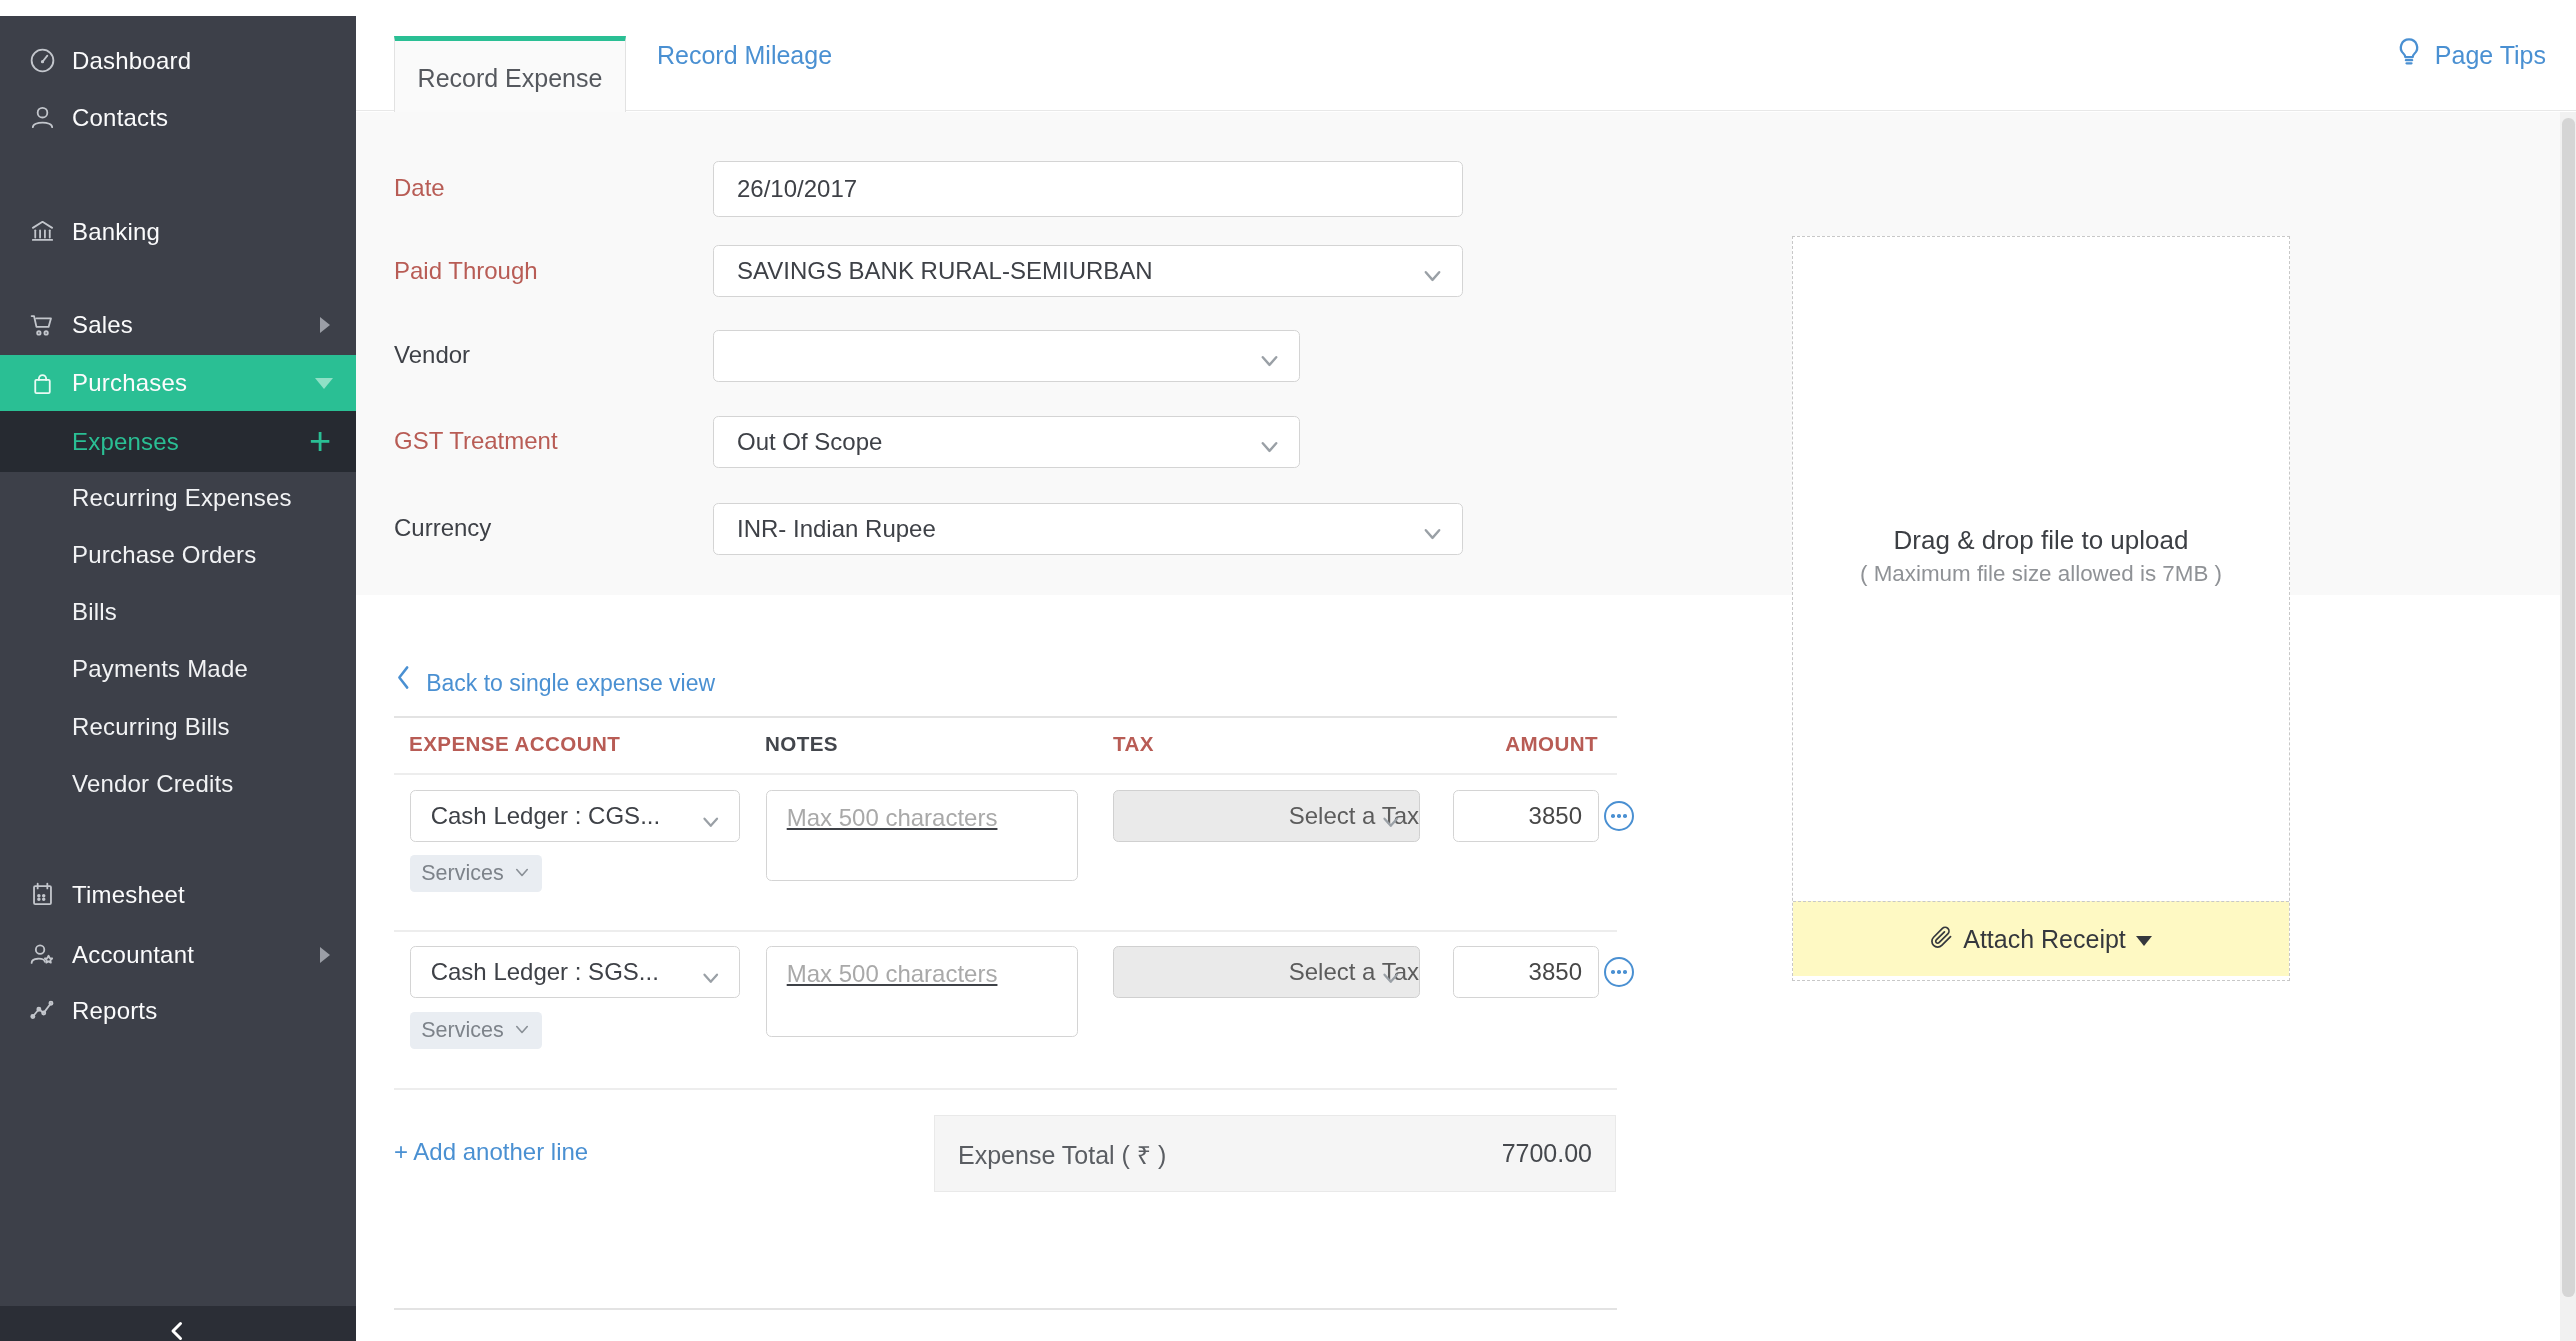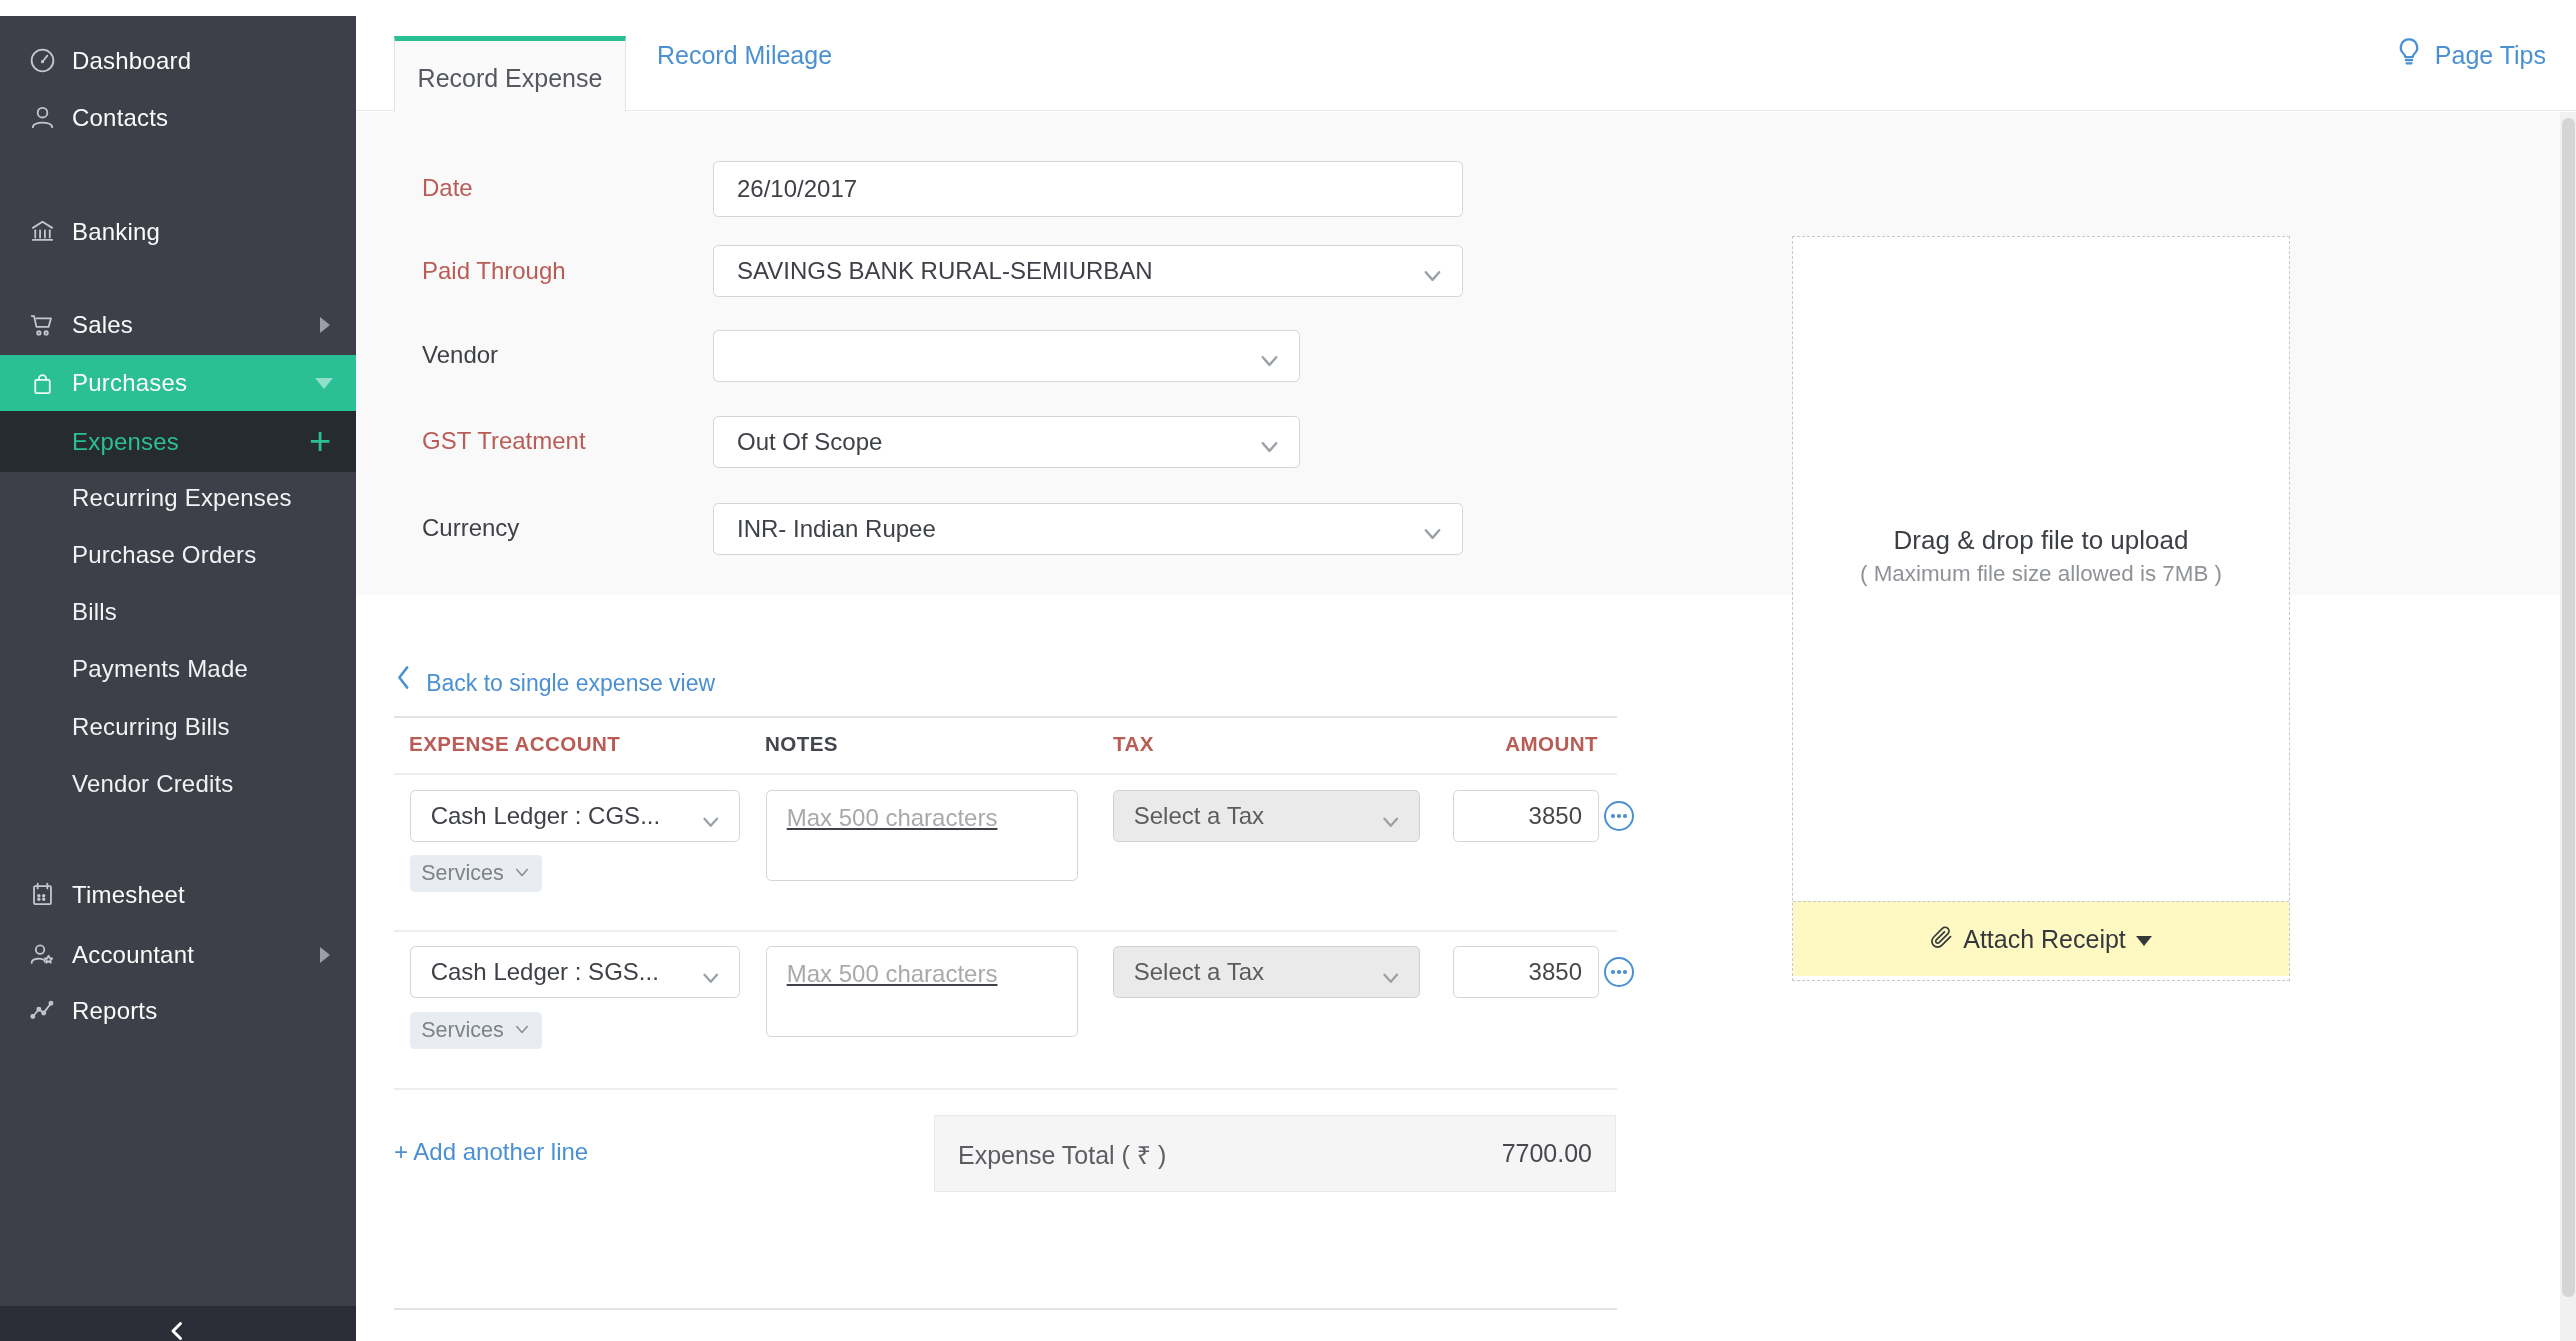--- a/index.html
+++ b/index.html
@@ -32,32 +32,32 @@
       display:flex;align-items:center;justify-content:center;font-size:25px;color:#55585e;}
   #tab-mileage{left:301px;top:0;height:110px;display:flex;align-items:center;font-size:25px;color:#4a90d2;cursor:pointer;}
   #page-tips{right:30px;top:0;height:110px;display:flex;align-items:center;gap:10.7px;color:#4a90d2;font-size:25px;cursor:pointer;}
 
   
   #gray-panel{left:356px;top:112px;width:2220px;height:483px;background:#f9f9f9;}
   #scroll-track{left:2560px;top:112px;width:16px;height:1230px;background:#f1f1f1;}
   #scroll-thumb{left:2562px;top:118px;width:12.5px;height:1179px;background:#d5d5d5;border-radius:6.3px;}
 
   
-  .f-label{position:absolute;left:394px;font-size:24px;height:30px;line-height:30px;margin-left:28px;}
+  .f-label{position:absolute;left:394px;font-size:24px;height:30px;line-height:30px;}
   .req{color:#b85c55;}
   .plain{color:#3e4147;}
   .inputbox{position:absolute;background:#fff;border:1.8px solid #d4d4d4;border-radius:5.4px;
       font-size:24px;color:#3e4147;box-sizing:border-box;}
   input.inputbox{padding:0 0 0 23px;outline:none;font-family:"Liberation Sans",sans-serif;}
   .selectbox{position:absolute;background:#fff;border:1.8px solid #d4d4d4;border-radius:5.4px;
       box-sizing:border-box;display:flex;align-items:center;font-size:24px;color:#3e4147;
       padding-left:23px;cursor:pointer;}
   .selectbox .chev{position:absolute;right:18px;top:50%;margin-top:-8px;}
   .chev svg{stroke:#9aa0a6;fill:none;stroke-width:2.5;stroke-linecap:round;stroke-linejoin:round;}
-  .selectbox.disabled{background:#eaeaea;border-color:#d0d0d0;color:#5c5c5c;}
+  .selectbox.disabled{background:#eaeaea;border-color:#d0d0d0;color:#5c5c5c;justify-content:flex-end;}
 
   
   .hline{position:absolute;left:394px;width:1223px;height:1.8px;background:#ededed;}
   .hline.dark{background:#e3e3e3;}
   .th{position:absolute;top:732px;font-size:20.6px;font-weight:700;letter-spacing:0.4px;color:#b85c55;}
   .th.dark{color:#43464c;}
   textarea.inputbox{resize:none;padding:12.5px 0 0 19.7px;outline:none;font-family:"Liberation Sans",sans-serif;text-decoration:underline;}
   textarea.inputbox::placeholder{color:#a9a9a9;}
   input.amount{text-align:right;padding:0 16px 0 0;color:#474747;}
   .more-circle{position:absolute;width:30px;height:30px;border:2.2px solid #4a90d2;border-radius:50%;

